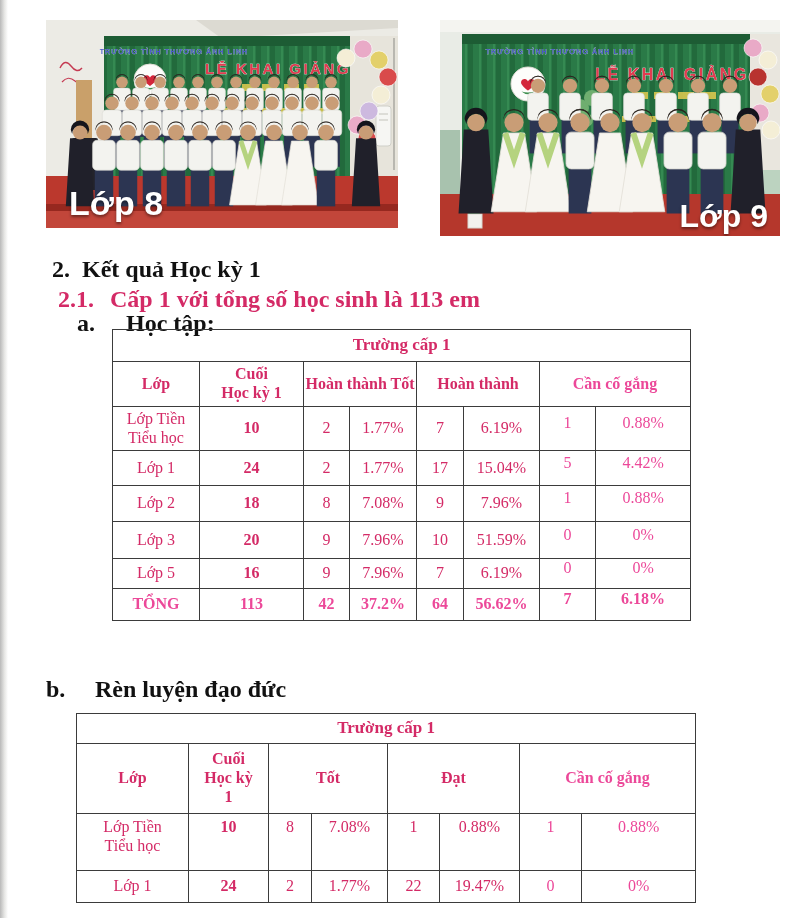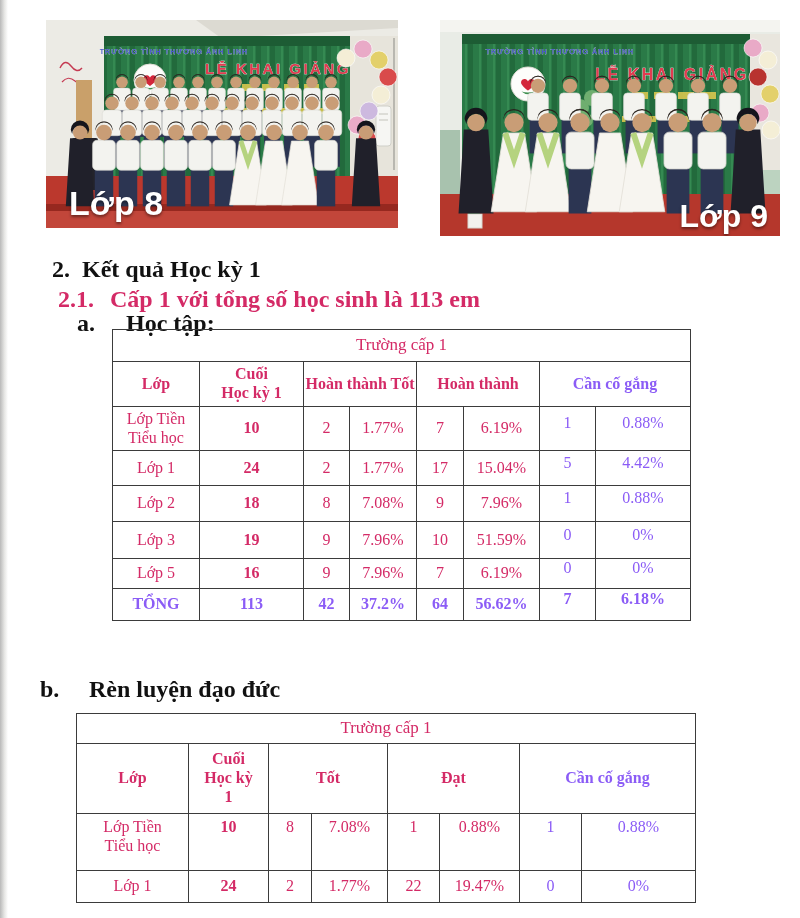--- a/index.html
+++ b/index.html
@@ -24,32 +24,32 @@
        stroke:#ffffff;stroke-width:.25;paint-order:stroke;}
   
   .hline{position:absolute;white-space:nowrap;font-weight:bold;font-size:24px;}
   .hnum{display:inline-block;}
   #sec2{left:52px;top:256px;color:#111;}
   #sec2 .hnum{width:30px;}
   #sec21{left:58px;top:286px;color:#d42a66;}
   #sec21 .hnum{width:52px;}
   #item-a{left:46px;top:310px;color:#111;margin-left:31px;}
   #item-a .hnum{width:49px;}
-  #item-b{left:40px;top:676px;color:#111;}
+  #item-b{left:46px;top:676px;color:#111;}
   #item-b .hnum{width:49px;}
   
   table{border-collapse:collapse;table-layout:fixed;position:absolute;
         font-family:"Liberation Serif","DejaVu Serif",serif;}
   #table-hoc-tap{left:112px;top:329px;width:578px;}
   #table-dao-duc{left:76px;top:713px;width:619px;}
   th,td{border:1.5px solid #3b3b3b;text-align:center;vertical-align:middle;
         padding:0;font-size:16px;line-height:1.18;overflow:hidden;}
   th{font-weight:bold;}
-  .pk{color:#d42a66;} .blk{color:#8b5cf6;} .b{font-weight:bold;}
-  .title-cell{font-size:17px;font-weight:normal;color:#d42a66;}
+  .pk{color:#d42a66;} .blk{color:#ec4899;} .b{font-weight:bold;}
+  .title-cell{font-size:17px;font-weight:bold;color:#d42a66;}
   .lift{position:relative;top:-5px;display:inline-block;}
   .w64{display:inline-block;max-width:64px;}
   .w58{display:inline-block;max-width:58px;}
   .w70{display:inline-block;max-width:70px;}
   #table-dao-duc tr.row-tien td{vertical-align:top;padding-top:4px;}
 </style>
 </head>
 <body>
 
 <div class="page-edge"></div>
@@ -329,21 +329,21 @@
     <td class="pk b">18</td>
     <td class="pk">8</td>
     <td class="pk">7.08%</td>
     <td class="pk">9</td>
     <td class="pk">7.96%</td>
     <td class="blk"><span class="lift">1</span></td>
     <td class="blk"><span class="lift">0.88%</span></td>
   </tr>
   <tr style="height:37px">
     <td class="pk">Lớp 3</td>
-    <td class="pk b">19</td>
+    <td class="pk b">20</td>
     <td class="pk">9</td>
     <td class="pk">7.96%</td>
     <td class="pk">10</td>
     <td class="pk">51.59%</td>
     <td class="blk"><span class="lift">0</span></td>
     <td class="blk"><span class="lift">0%</span></td>
   </tr>
   <tr style="height:30px">
     <td class="pk">Lớp 5</td>
     <td class="pk b">16</td>

